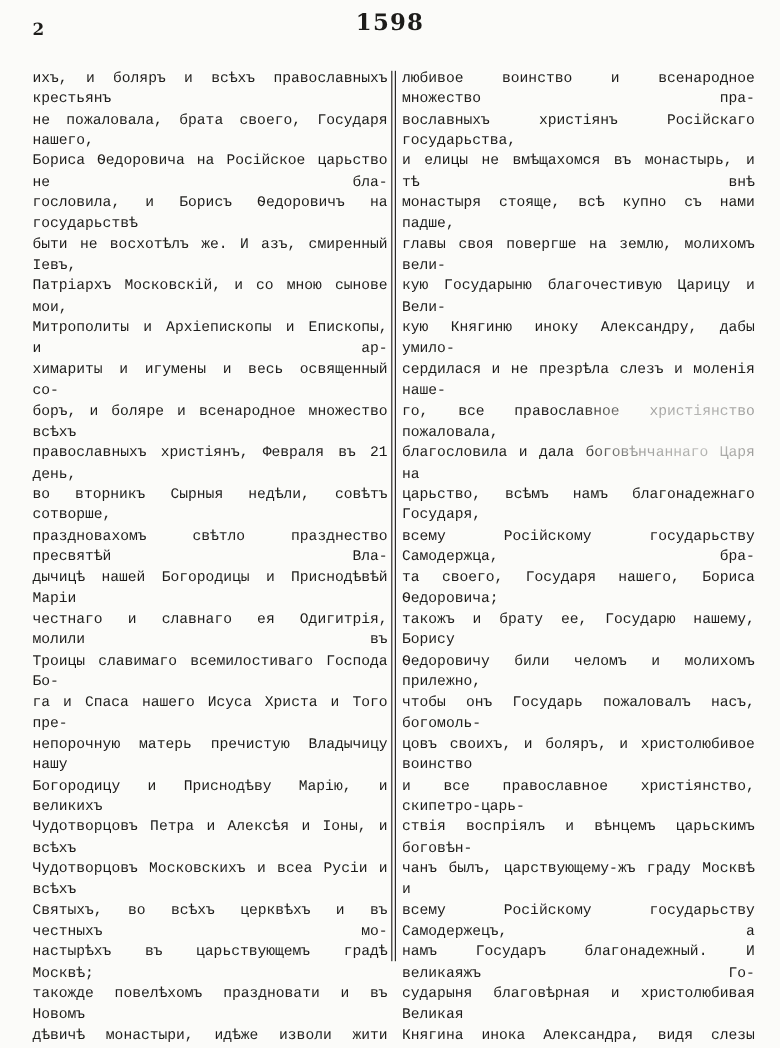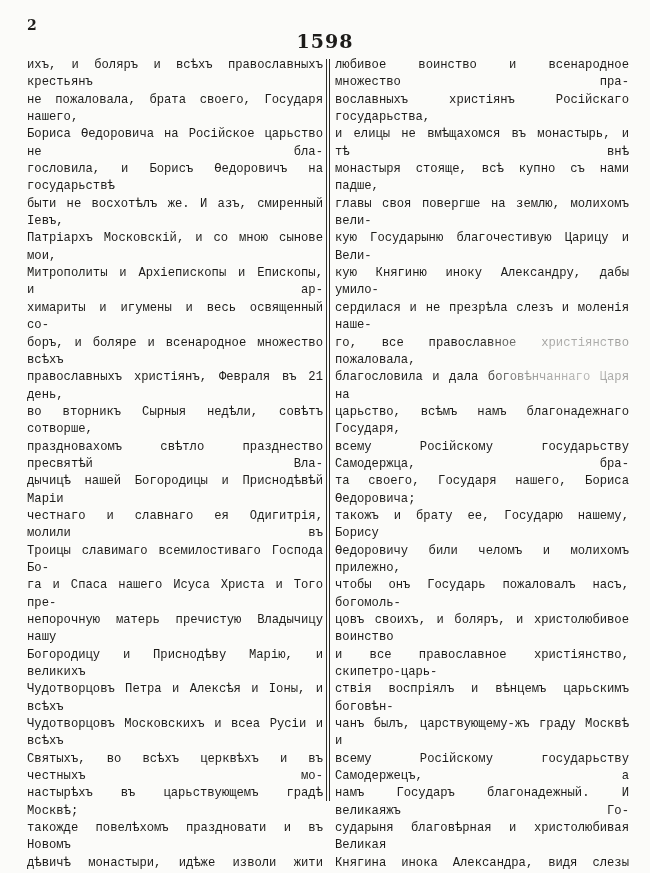--- a/index.html
+++ b/index.html
@@ -24,21 +24,21 @@
     left: 27px;
     top: 17px;
     font-size: 14px;
     font-weight: bold;
     letter-spacing: 0.5px;
   }
   .year-heading {
     position: absolute;
     left: 0;
     right: 0;
-    top: 30px;
+    top: 8px;
     text-align: center;
     font-size: 19px;
     font-weight: bold;
     letter-spacing: 1px;
   }
   .text-block {
     position: absolute;
     top: 57px;
     left: 0;
     right: 0;

